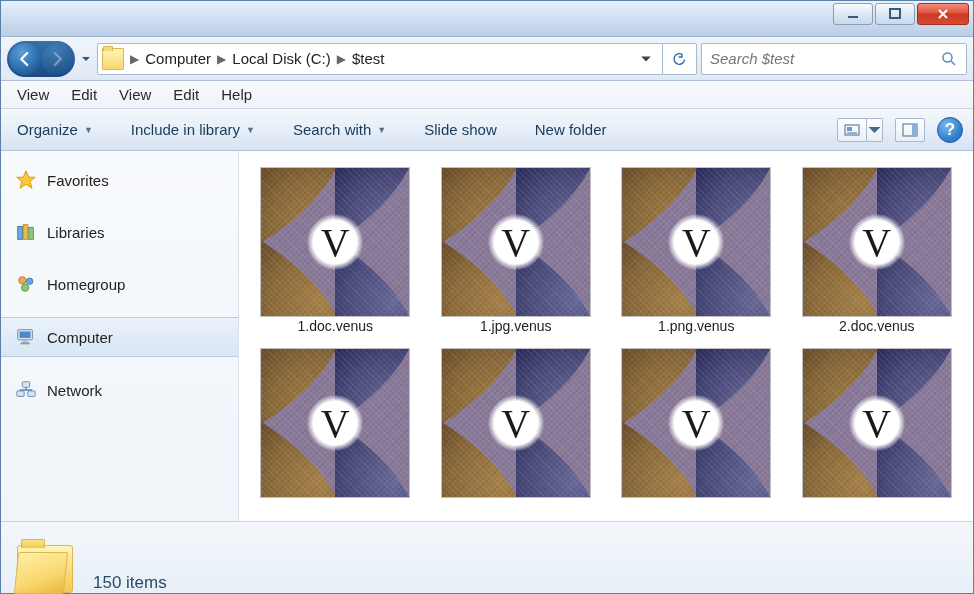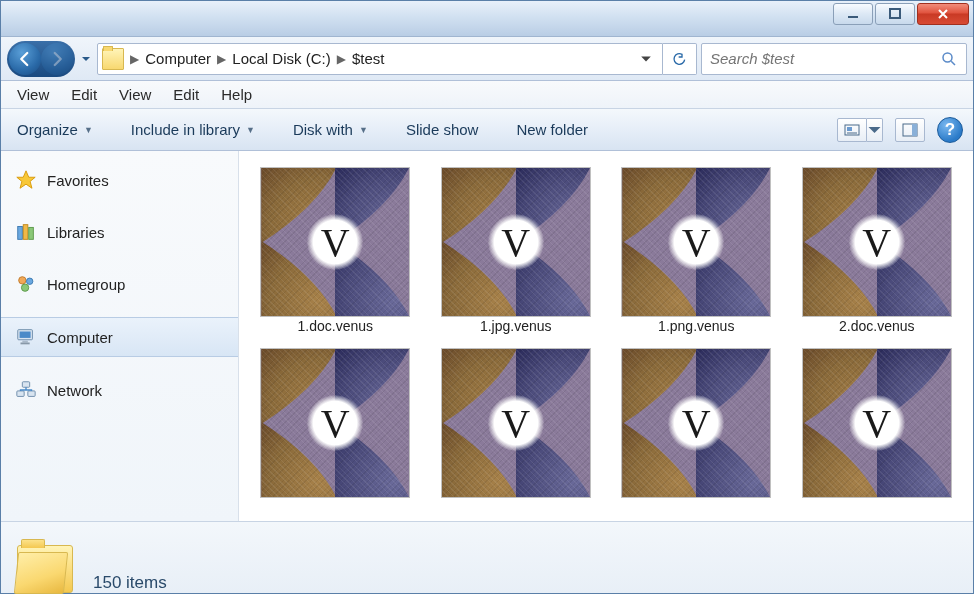--- a/index.html
+++ b/index.html
@@ -304,21 +304,21 @@
   <div class="toolbar">
     <div class="toolbtn">
       <span>Organize</span>
         <span class="drop">▼</span>
     </div>
     <div class="toolbtn">
       <span>Include in library</span>
         <span class="drop">▼</span>
     </div>
     <div class="toolbtn">
-      <span>Disk with</span>
+      <span>Search with</span>
         <span class="drop">▼</span>
     </div>
     <div class="toolbtn">
       <span>Slide show</span>
     </div>
     <div class="toolbtn">
       <span>New folder</span>
     </div>
     <div class="toolright">
       <div style="display:flex;">

